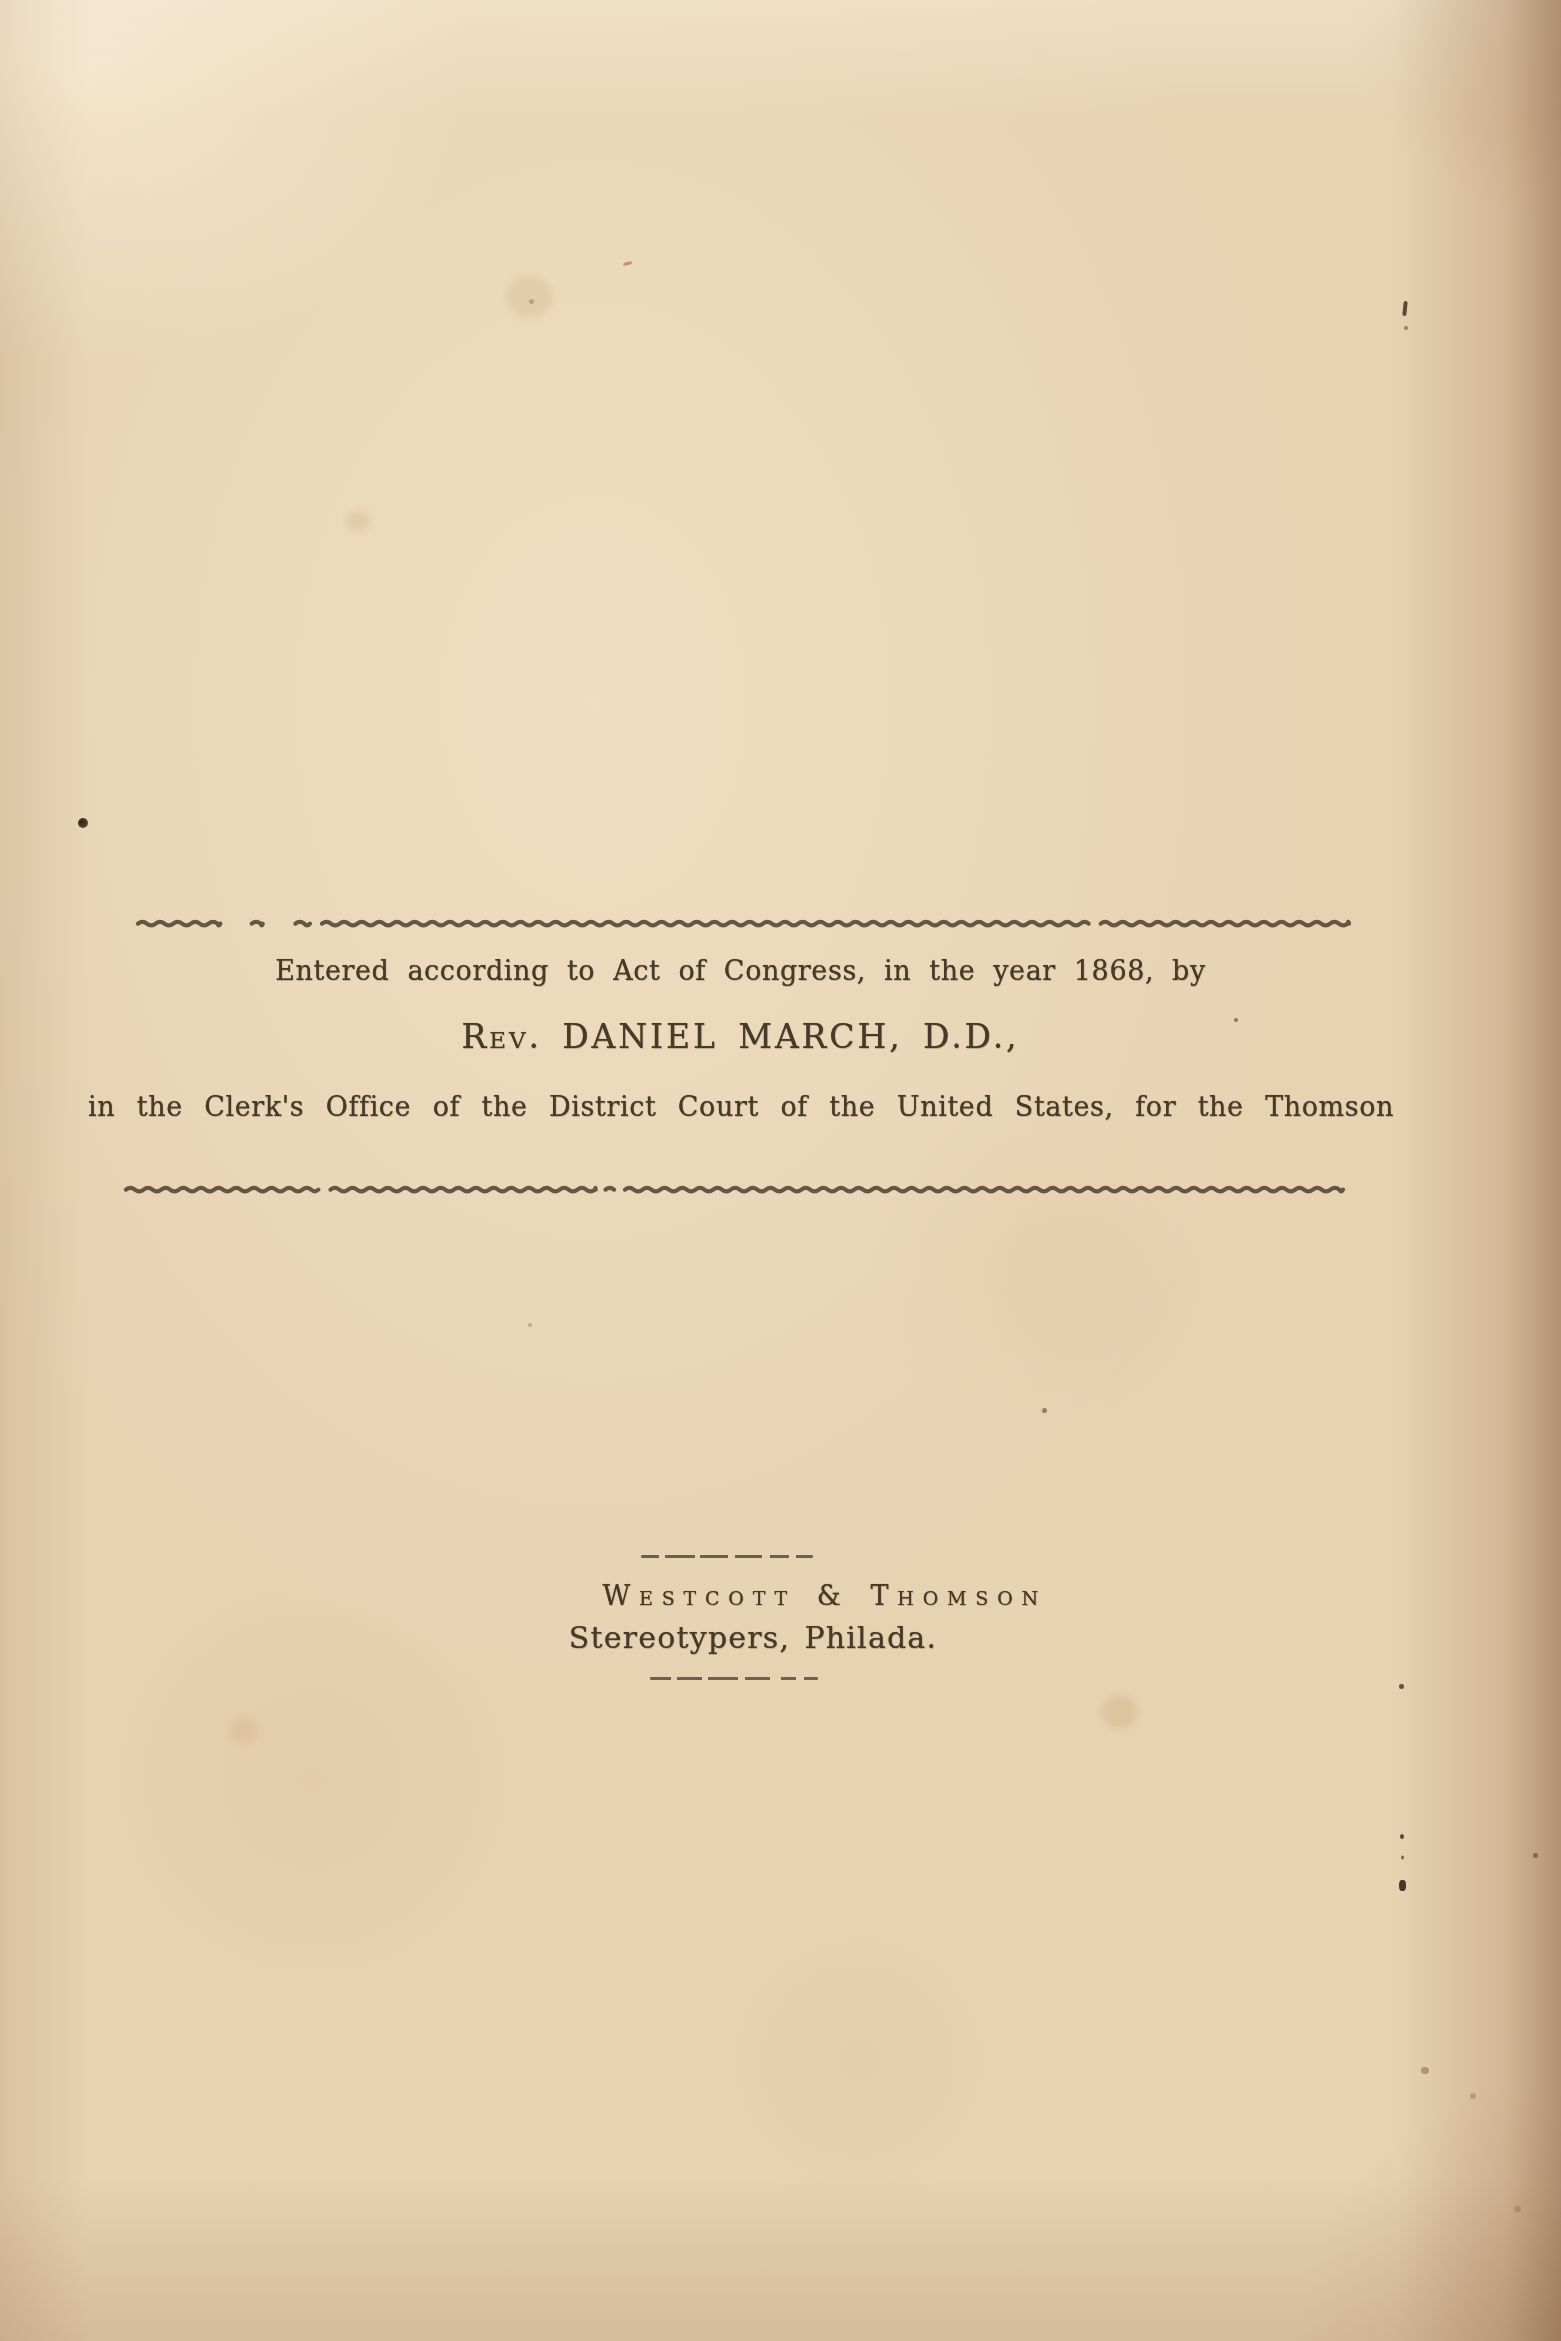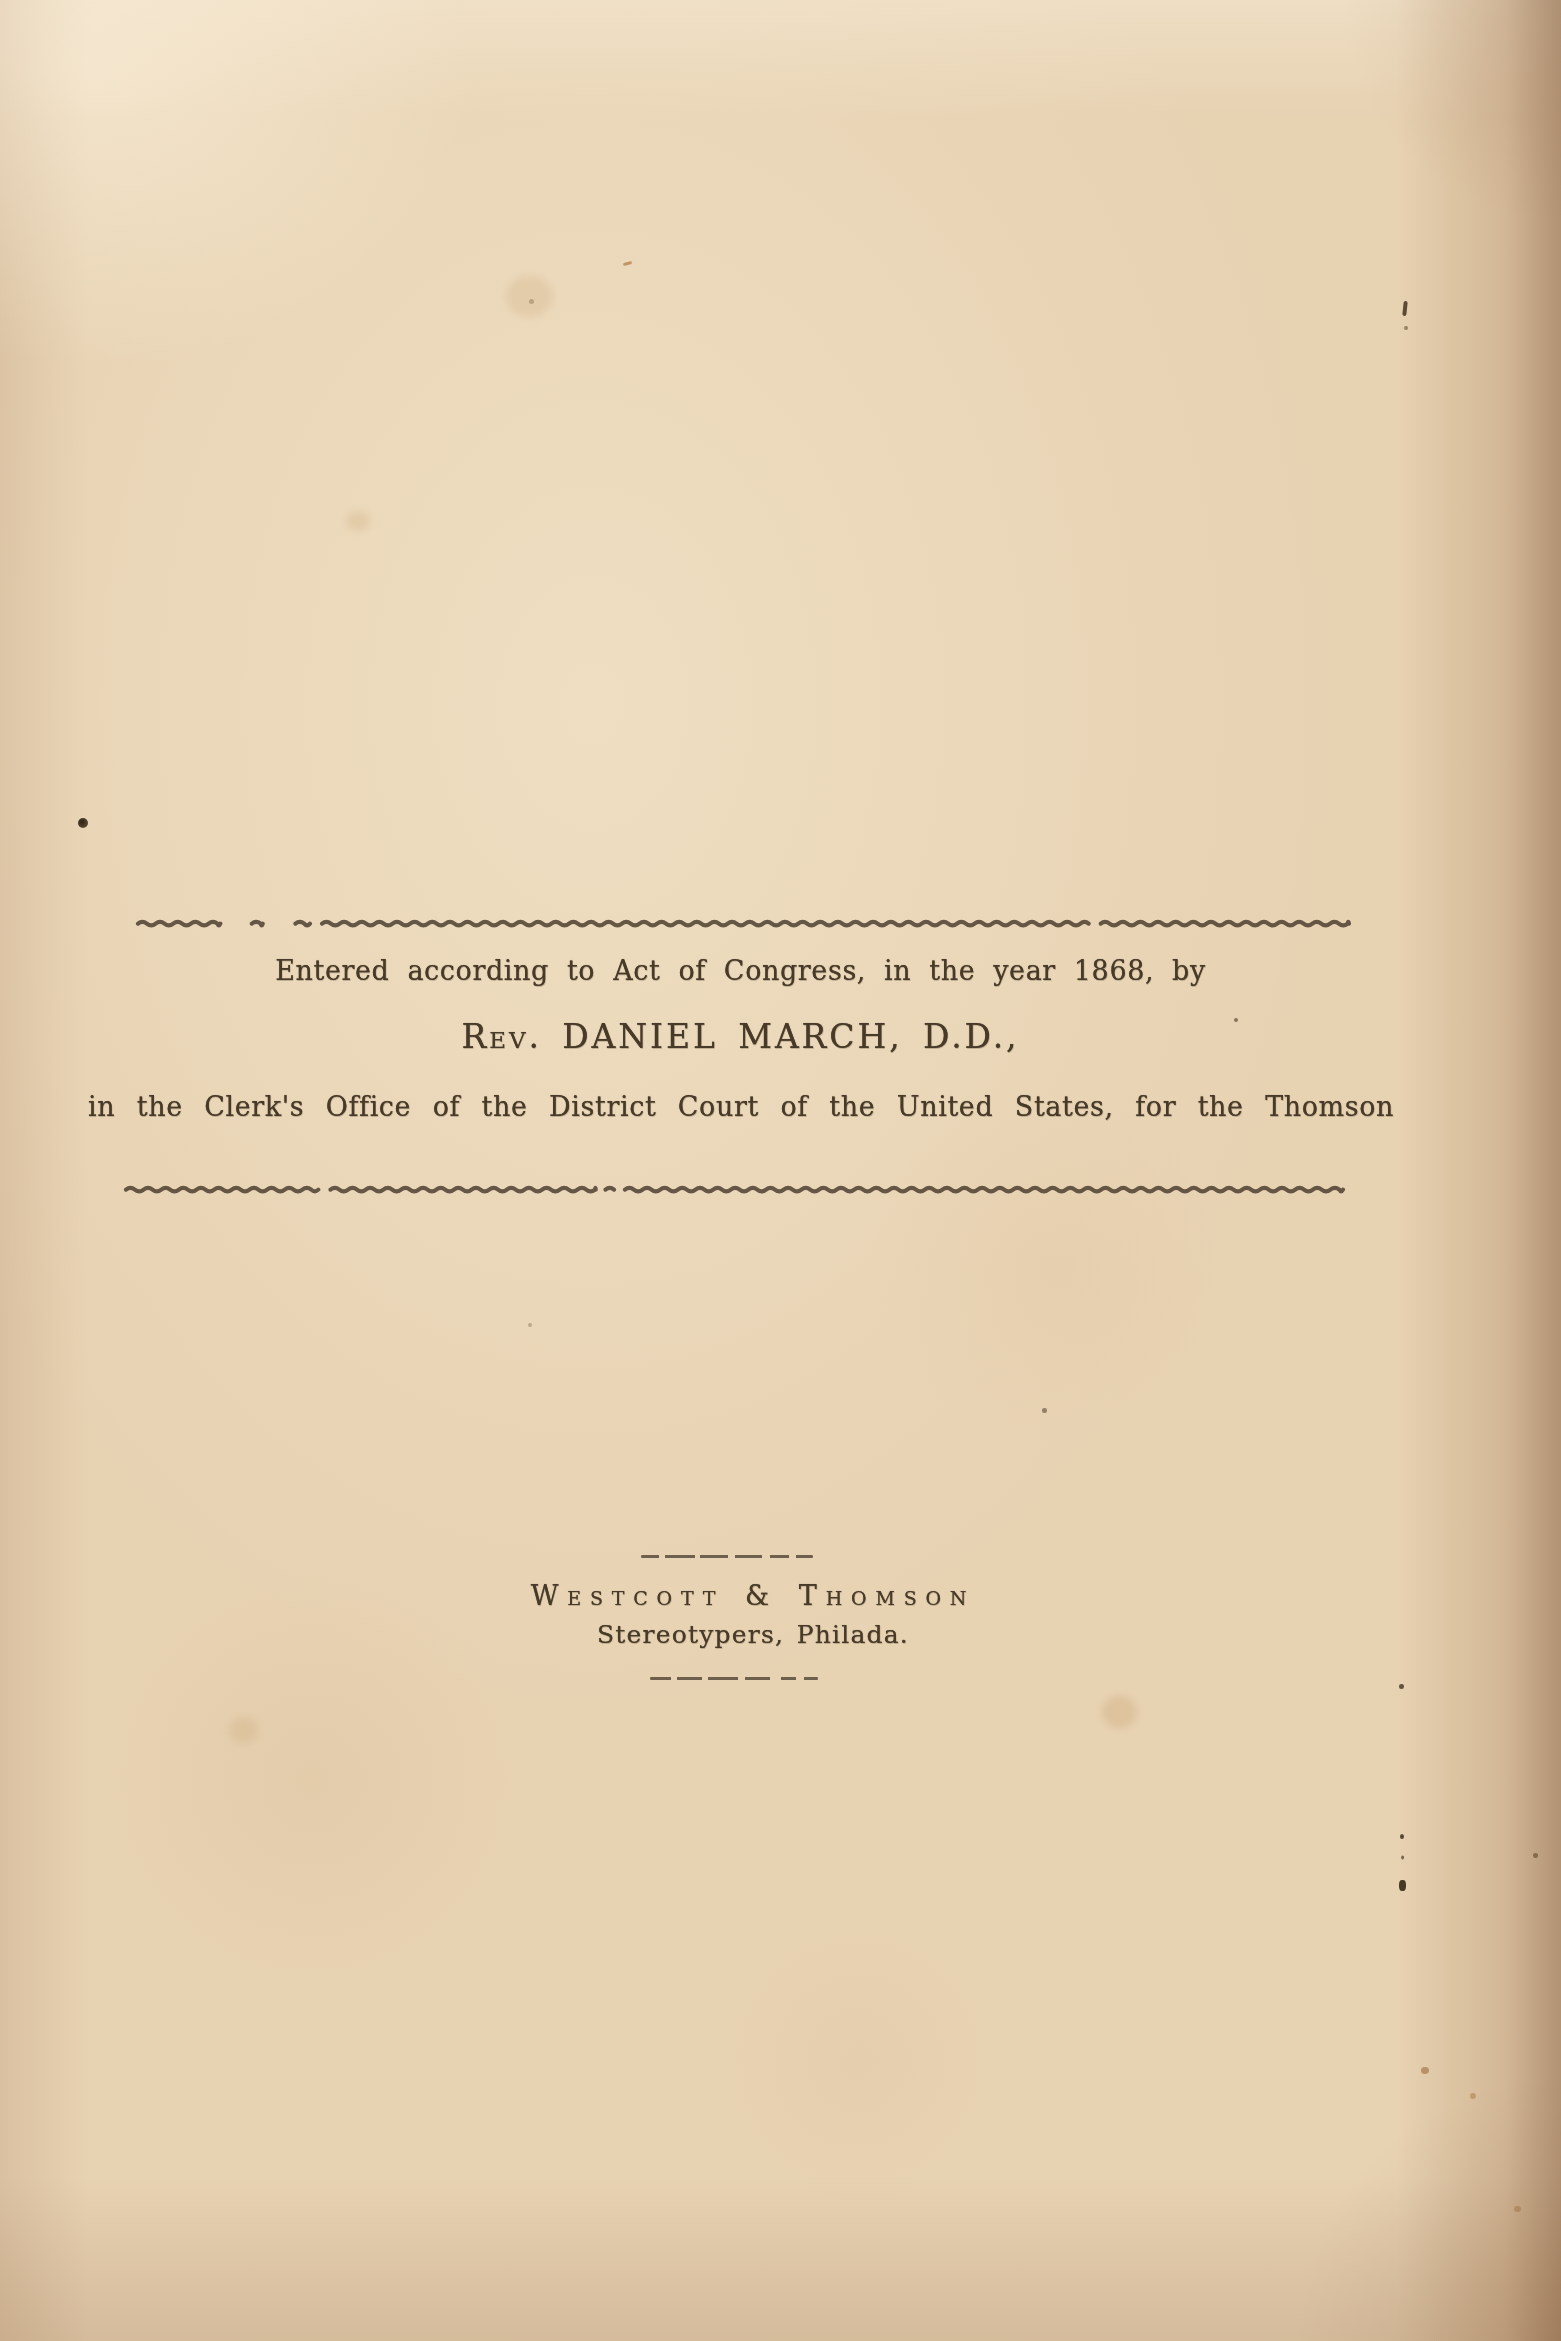--- a/index.html
+++ b/index.html
@@ -44,27 +44,27 @@
       #4d4030 129px 148px,transparent 148px 155px,#4d4030 155px 172px);
   }
   .dash-bottom{
     left:650px;top:1677px;width:168px;
     background:linear-gradient(90deg,#4d4030 0 21px,transparent 21px 27px,#4d4030 27px 52px,transparent 52px 58px,
       #4d4030 58px 88px,transparent 88px 95px,#4d4030 95px 120px,transparent 120px 131px,
       #4d4030 131px 146px,transparent 146px 154px,#4d4030 154px 168px);
   }
   .imprint-name{
     position:absolute;left:459px;width:588px;top:1580px;
-    text-align:center;white-space:nowrap;
+    text-align:right;white-space:nowrap;
     font-variant:small-caps;font-size:27px;letter-spacing:8.8px;word-spacing:3.5px;
   }
   .imprint-role{
     position:absolute;left:459px;width:588px;top:1620px;
     text-align:center;white-space:nowrap;
-    font-size:25px;letter-spacing:1.2px;word-spacing:3.5px;
+    font-size:30px;letter-spacing:1.2px;word-spacing:3.5px;
   }
   
   .speck{position:absolute;border-radius:50%;}
   .sp1{left:78px;top:818px;width:10px;height:10px;
        background:radial-gradient(circle at 40% 40%, #2c2315, #5c4a34 75%, transparent);}
   .sp2{left:1403px;top:301px;width:4.1px;height:15.3px;border-radius:2.4px;background:#44331f;opacity:.85;transform:rotate(6deg);}
   .sp2b{left:1404px;top:326px;width:3.5px;height:4.1px;background:#5a4730;opacity:.55;}
   .sp3{left:1234px;top:1018px;width:4.1px;height:4.1px;background:#5f4c33;opacity:.7;}
   .sp4{left:1042px;top:1408px;width:4.7px;height:4.7px;background:#4f3d2a;opacity:.55;}
   .sp5{left:528px;top:1323px;width:4.1px;height:4.1px;background:#6a5438;opacity:.35;}

